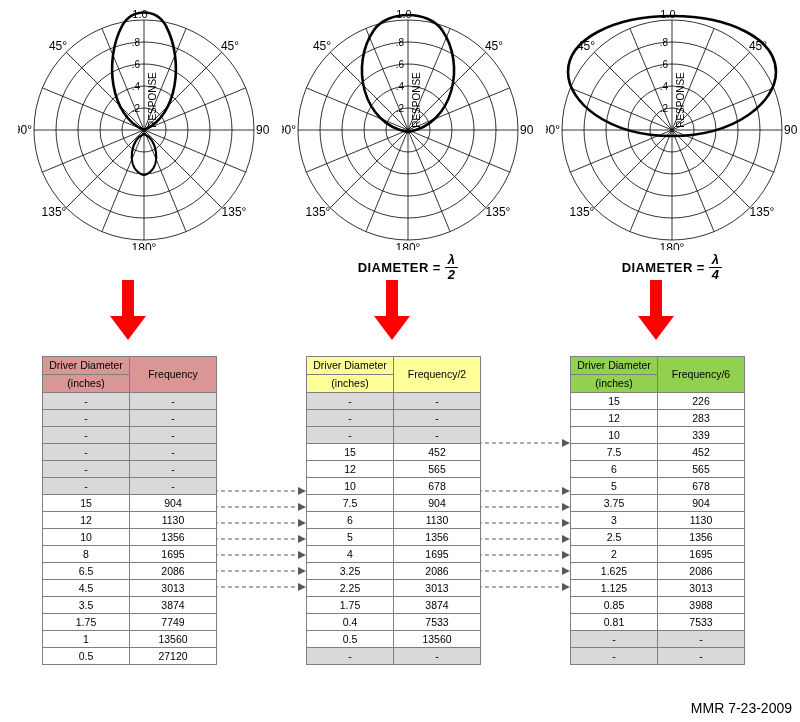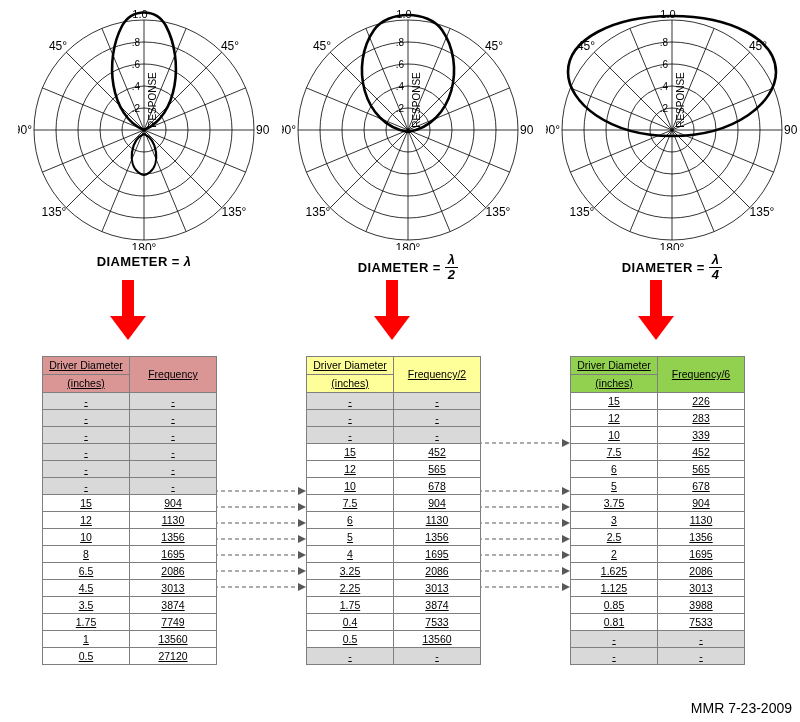--- a/index.html
+++ b/index.html
@@ -55,21 +55,20 @@
 
   
   .tbl-wrap {
     position: absolute;
   }
   table.data {
     border-collapse: collapse;
     font-size: 10.5px;
     color: #000;
     table-layout: fixed;
-    text-decoration: underline;
   }
   table.data td, table.data th {
     border: 1px solid #7f7f7f;
     height: 16px;
     text-align: center;
     vertical-align: middle;
     padding: 0;
     font-weight: normal;
     line-height: 15px;
   }
@@ -136,23 +135,20 @@
 
         <text x="-86" y="-80" font-size="12" font-family="Liberation Sans, sans-serif" text-anchor="middle">45°</text>
         <text x="86" y="-80" font-size="12" font-family="Liberation Sans, sans-serif" text-anchor="middle">45°</text>
         <text x="-112" y="4" font-size="12" font-family="Liberation Sans, sans-serif" text-anchor="end">90°</text>
         <text x="112" y="4" font-size="12" font-family="Liberation Sans, sans-serif" text-anchor="start">90°</text>
         <text x="-90" y="86" font-size="12" font-family="Liberation Sans, sans-serif" text-anchor="middle">135°</text>
         <text x="90" y="86" font-size="12" font-family="Liberation Sans, sans-serif" text-anchor="middle">135°</text>
         <text x="0" y="122" font-size="12" font-family="Liberation Sans, sans-serif" text-anchor="middle">180°</text>
       </g>
     </svg>
-    <div class="polar-caption">
-      <span>DIAMETER = </span><span class="lam">λ</span>
-    </div>
   </div>
 
   <div class="polar-block" style="left:282px; top:2px;">
     <svg class="polar-svg" width="252" height="248" viewBox="0 0 252 248">
       <g transform="translate(126,128)">
         <g stroke="#000" fill="none" stroke-width="0.8">
           <circle r="22"></circle>
             <circle r="44"></circle>
             <circle r="66"></circle>
             <circle r="88"></circle>

